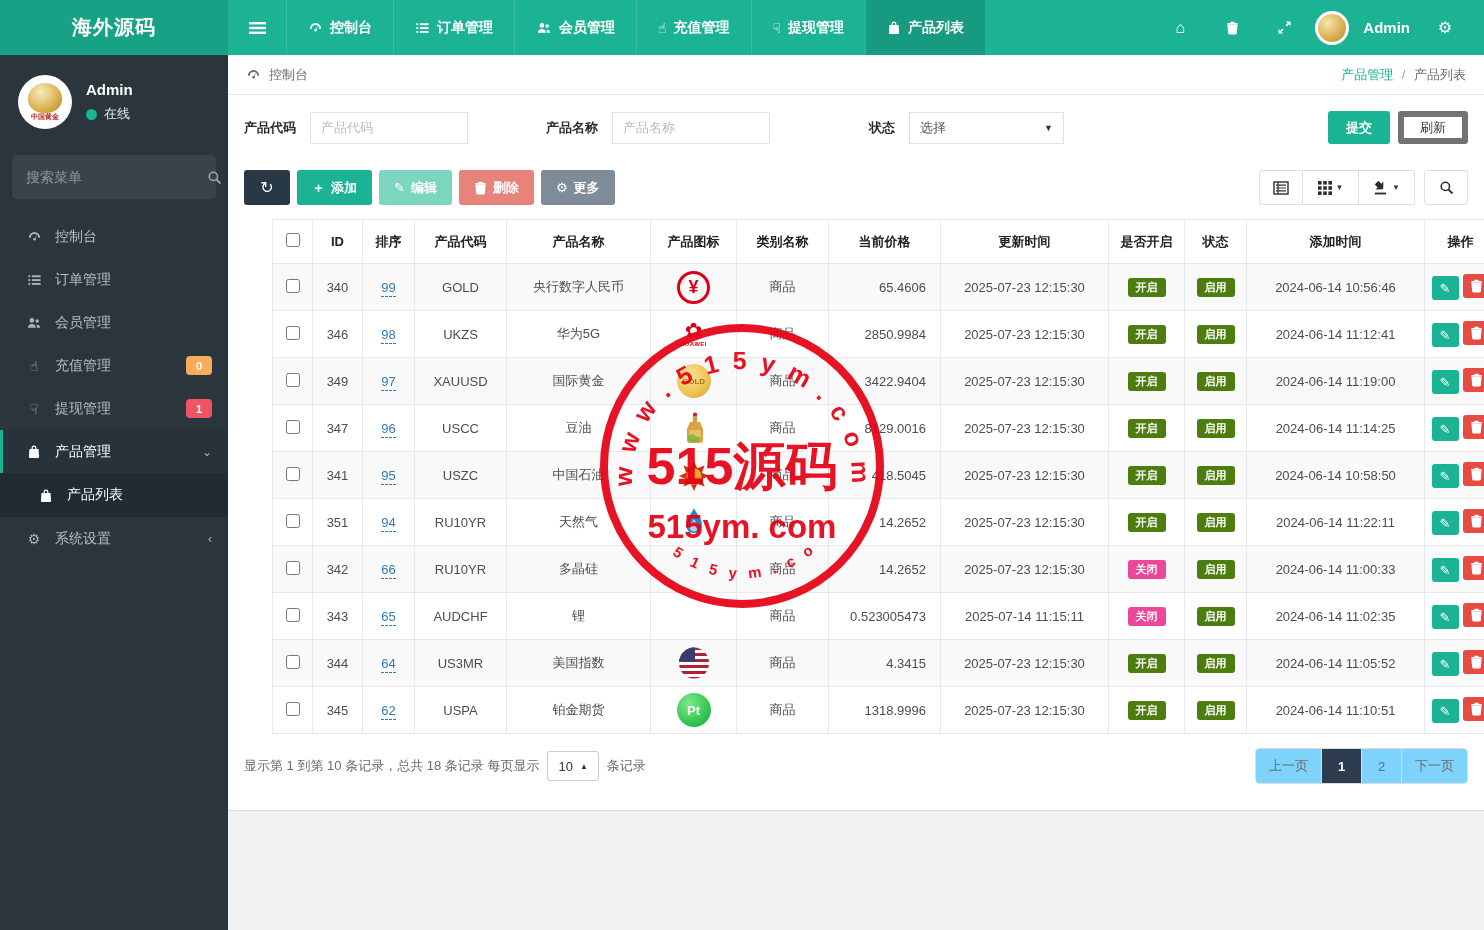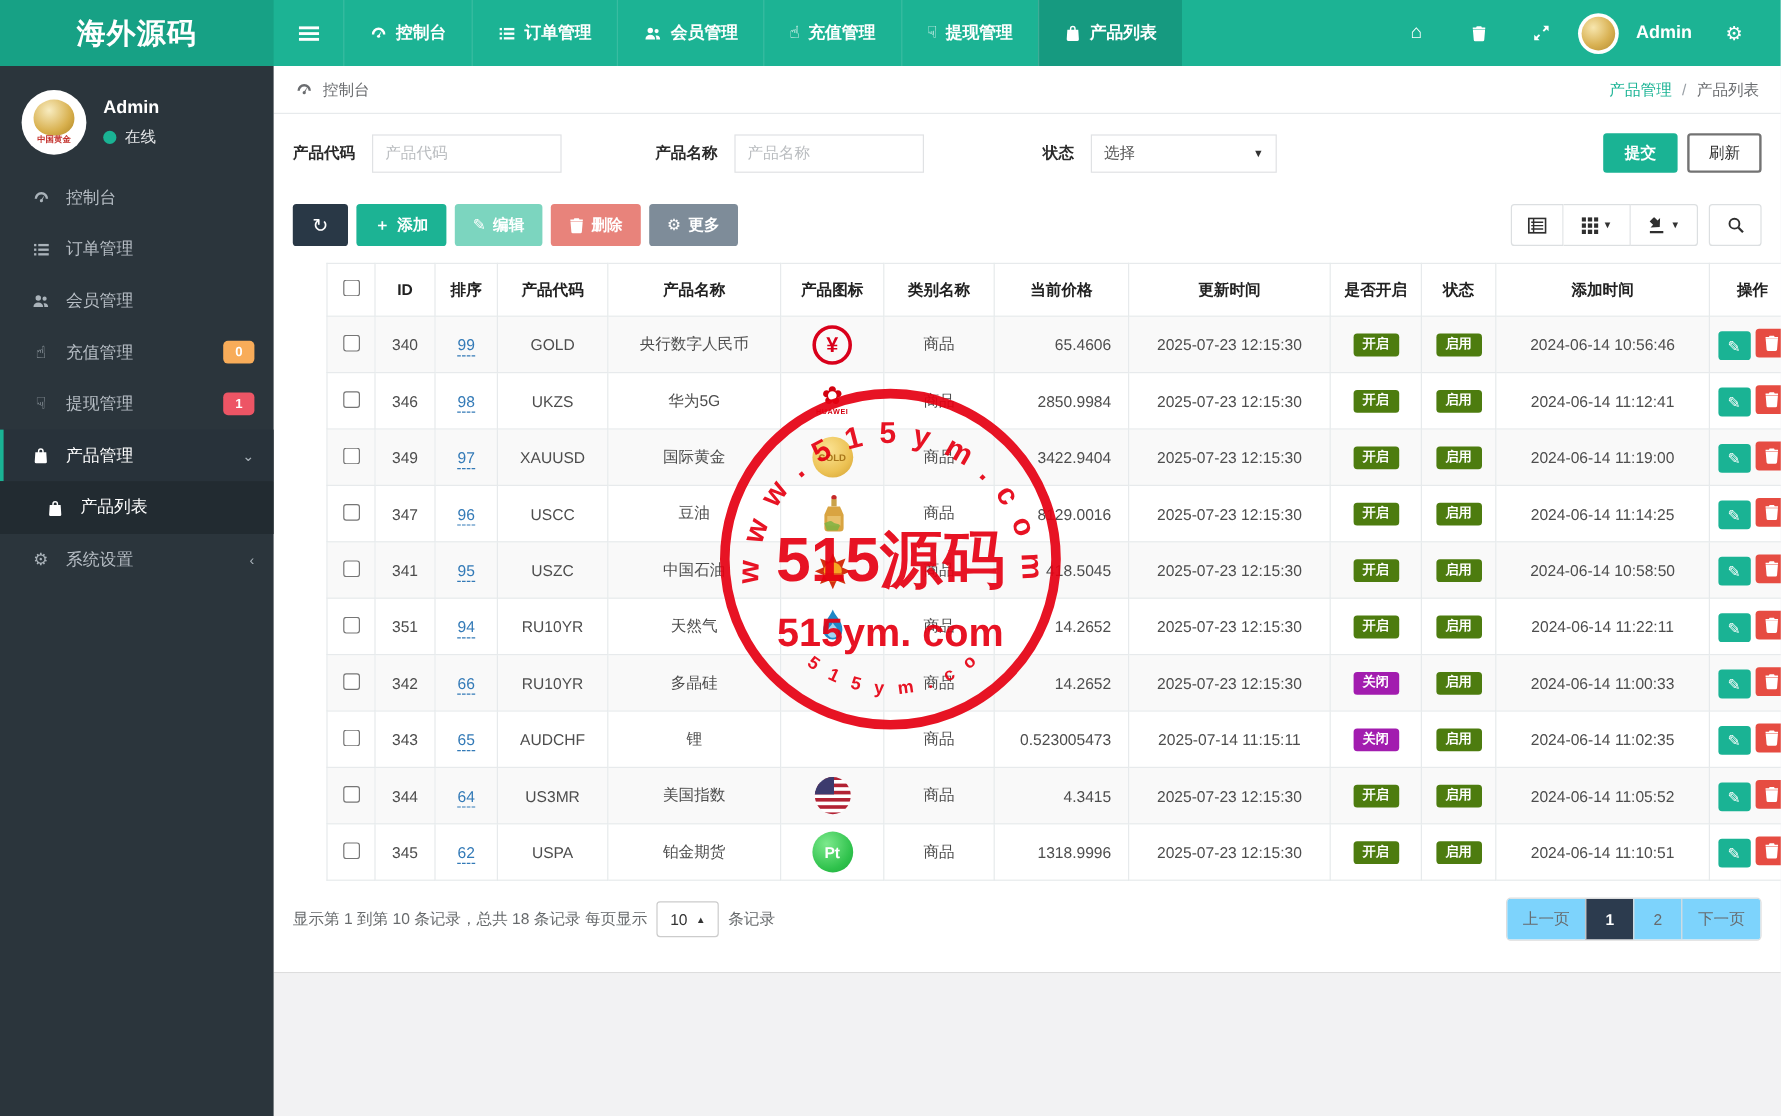--- a/index.html
+++ b/index.html
@@ -1,21 +1,21 @@
 <!DOCTYPE html>
 <html><head>
 <meta charset="utf-8">
 <style>
   * { margin:0; padding:0; box-sizing:border-box; }
   html,body { width:1484px; height:930px; overflow:hidden; }
   body { font-family:"Liberation Sans","DejaVu Sans",sans-serif; font-size:13px; color:#676a6c; background:#f2f2f3; position:relative; }
 
   
   .topnav { height:55px; background:#1cb394; display:flex; align-items:stretch; position:relative; z-index:20; }
-  .logo { width:228px; background:#17a185; color:#fff; font-size:24px; font-weight:bold; display:flex; align-items:center; justify-content:center; letter-spacing:1px; }
+  .logo { width:228px; background:#17a185; color:#fff; font-size:20px; font-weight:bold; display:flex; align-items:center; justify-content:center; letter-spacing:1px; }
   .nav-toggle { width:58px; display:flex; align-items:center; justify-content:center; color:#fff; cursor:pointer; }
   .nav-items { display:flex; align-items:stretch; }
   .nav-item { display:flex; align-items:center; gap:7px; padding:0 21px; color:#fff; font-size:14px; font-weight:600; border-left:1px solid rgba(255,255,255,.13); cursor:pointer; }
   .nav-item.active { background:#169a80; border-left-color:rgba(255,255,255,.18); }
   .nav-item .ic, .nav-toggle .ic { display:inline-flex; }
   .nav-right { margin-left:auto; display:flex; align-items:center; gap:10px; padding-right:18px; color:#fff; }
   .nav-icon-btn { width:42px; height:55px; display:flex; align-items:center; justify-content:center; color:#fff; cursor:pointer; font-size:16px; }
   .avatar-sm { width:34px; height:34px; border-radius:50%; background:#fff; display:flex; align-items:center; justify-content:center; overflow:hidden; }
   .avatar-sm .coin { width:28px; height:28px; border-radius:50%; background:radial-gradient(circle at 35% 32%, #f7e6ae, #d9b254 55%, #b58a2e); }
   .admin-name { font-size:15px; font-weight:600; margin:0 4px; }
@@ -63,21 +63,21 @@
   .f-group { display:flex; align-items:center; gap:14px; }
   .f-label { font-weight:700; color:#2b2b2b; font-size:13px; }
   .f-input { width:158px; height:32px; border:1px solid #e0e2e4; padding:0 10px; font-size:13px; color:#555; outline:none; font-family:inherit; }
   .f-input::placeholder { color:#b9bcbf; }
   .f-select { width:155px; height:32px; border:1px solid #e0e2e4; display:flex; align-items:center; justify-content:space-between; padding:0 10px; color:#555; cursor:pointer; background:#fff; }
   .f-select .caret { font-size:9px; color:#333; }
   .gap1 { width:78px; } .gap2 { width:99px; }
   .filter-actions { margin-left:auto; display:flex; gap:8px; }
   .btn { border:none; border-radius:3px; font-size:13px; cursor:pointer; font-family:inherit; display:inline-flex; align-items:center; gap:6px; justify-content:center; }
   .btn-submit { background:#1ab394; color:#fff; height:33px; padding:0 18px; font-weight:600; }
-  .btn-refresh { background:#fff; color:#333; border:2px solid #737373; height:33px; padding:0 16px; }
+  .btn-refresh { background:#fff; color:#333; border:6px solid #737373; height:33px; padding:0 16px; }
 
   
   .toolbar-row { display:flex; align-items:center; margin-top:26px; }
   .tb-left { display:flex; gap:7px; }
   .btn-dark { background:#293846; color:#fff; width:46px; height:35px; font-size:16px; }
   .btn-add { background:#1cb394; color:#fff; height:35px; padding:0 15px; font-weight:600; }
   .btn-edit { background:#7cd5bf; color:#fff; height:35px; padding:0 15px; font-weight:600; }
   .btn-del { background:#e8837b; color:#fff; height:35px; padding:0 15px; font-weight:600; }
   .btn-more { background:#7e8c99; color:#fff; height:35px; padding:0 15px; font-weight:600; }
   .tb-right { margin-left:auto; display:flex; align-items:center; gap:9px; }
@@ -93,21 +93,21 @@
   
   table.grid { width:100%; border-collapse:collapse; table-layout:fixed; margin-top:14px;margin-left:28px; }
   .grid th { height:44px; font-size:13px; font-weight:700; color:#212121; border:1px solid #e7eaec; text-align:center; background:#fff; padding:0 4px; }
   .grid td { height:47px; font-size:13px; color:#4d4d4d; border:1px solid #e7eaec; text-align:center; padding:0 4px; background:transparent; overflow:hidden; white-space:nowrap; }
   .grid tbody tr:nth-child(odd) td { background:#f9f9f9; }
   .grid td.price { text-align:right; padding-right:14px; }
   .sort-link { color:#337ab7; text-decoration:none; border-bottom:1px dashed #337ab7; padding-bottom:1px; cursor:pointer; }
   .cb { width:14px; height:14px; cursor:pointer; }
   .badge { display:inline-block; padding:4px 8px; border-radius:3px; color:#fff; font-size:11px; font-weight:bold; line-height:1; }
   .badge.on { background:#4d7c0f; }
-  .badge.off { background:#a21caf; }
+  .badge.off { background:#ec4899; }
   .act-btn { display:inline-flex; align-items:center; justify-content:center; width:27px; height:24px; border-radius:3px; border:none; color:#fff; cursor:pointer; margin:0 2px; font-size:13px; }
   .act-edit { background:#1ab394; }
   .act-del { background:#e64c42; }
 
   
   .p-icon { display:inline-flex; flex-direction:column; align-items:center; justify-content:center; vertical-align:middle; }
   .ic-yuan { width:33px; height:33px; border:3px solid #d9001b; border-radius:50%; color:#d9001b; font-weight:bold; font-size:18px; line-height:27px; }
   .ic-huawei .petal { color:#d3000f; font-size:21px; line-height:20px; }
   .ic-huawei .hw { color:#d3000f; font-size:6px; font-weight:bold; letter-spacing:.5px; }
   .ic-gold { width:34px; height:34px; border-radius:50%; background:radial-gradient(circle at 38% 32%, #fbe394, #ecc254 60%, #d19e2f); color:#a8761a; font-size:8px; font-weight:bold; display:inline-flex; align-items:center; justify-content:center; }
@@ -231,20 +231,29 @@
       <div class="coin"></div>
       <div class="coin-label">中国黄金</div>
     </div>
     <div>
       <div class="side-user-name">Admin</div>
       <div class="side-user-status">
           <span class="dot-online"></span>
           <span>在线</span>
         </div>
     </div>
+  </div>
+  <div class="side-search">
+    <input type="text" placeholder="搜索菜单" style="">
+    <span class="ic">
+        <svg width="15" height="15" viewBox="0 0 16 16">
+          <circle cx="6.8" cy="6.8" r="4.4" fill="none" stroke="currentColor" stroke-width="1.7"></circle>
+          <path d="M10.2 10.2 14.4 14.4" stroke="currentColor" stroke-width="2"></path>
+        </svg>
+      </span>
   </div>
   <div class="side-menu">
     <div class="side-item">
         <span class="ic">
           <svg width="15" height="15" viewBox="0 0 16 16">
             <path d="M8 3.2a6 6 0 0 0-6 6.1h2.1a3.9 3.9 0 0 1 7.8 0H14a6 6 0 0 0-6-6.1z" fill="currentColor"></path>
             <path d="M7.4 10.6 11 5.6l-2.4 5.7z" fill="currentColor"></path>
             <circle cx="8" cy="10.9" r="1.4" fill="currentColor"></circle>
           </svg>
         </span>

